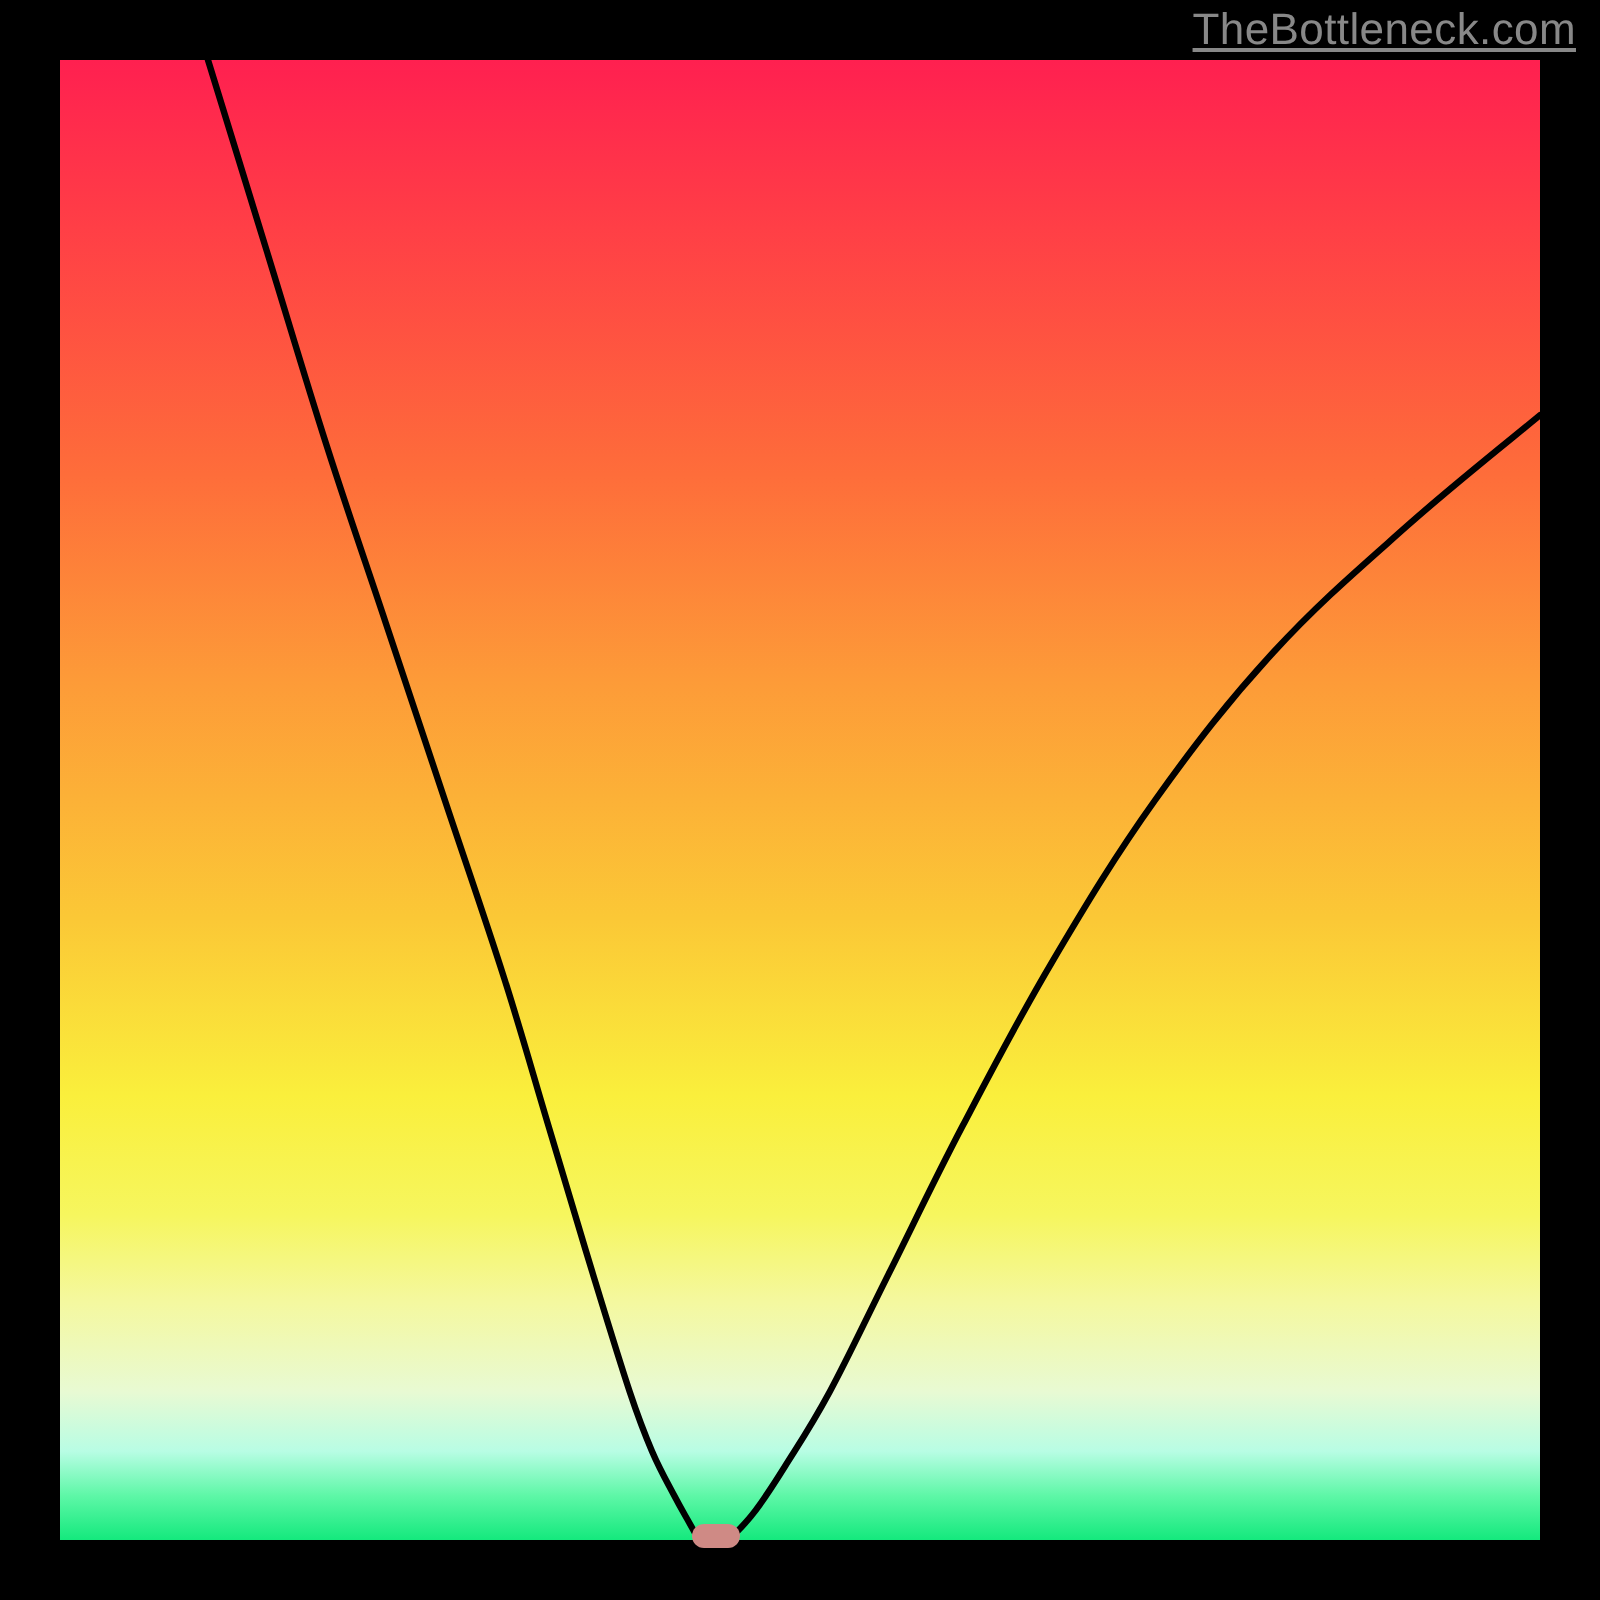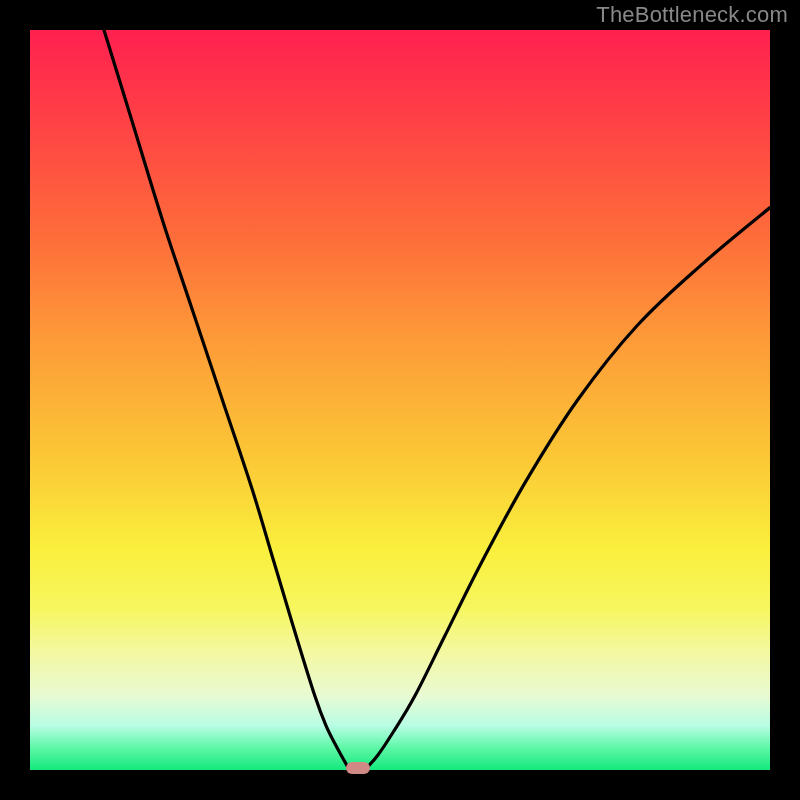--- a/index.html
+++ b/index.html
@@ -40,20 +40,21 @@
     );
   }
   .watermark {
     position: absolute;
     top: 2px;
     right: 12px;
     color: #888;
     font-size: 22px;
     letter-spacing: 0.2px;
     user-select: none;
+    text-decoration: underline;
   }
   .pill {
     position: absolute;
     width: 24px;
     height: 12px;
     background: #cf8a85;
     border-radius: 6px;
     transform: translate(-50%, -50%);
   }
   svg.curve {

